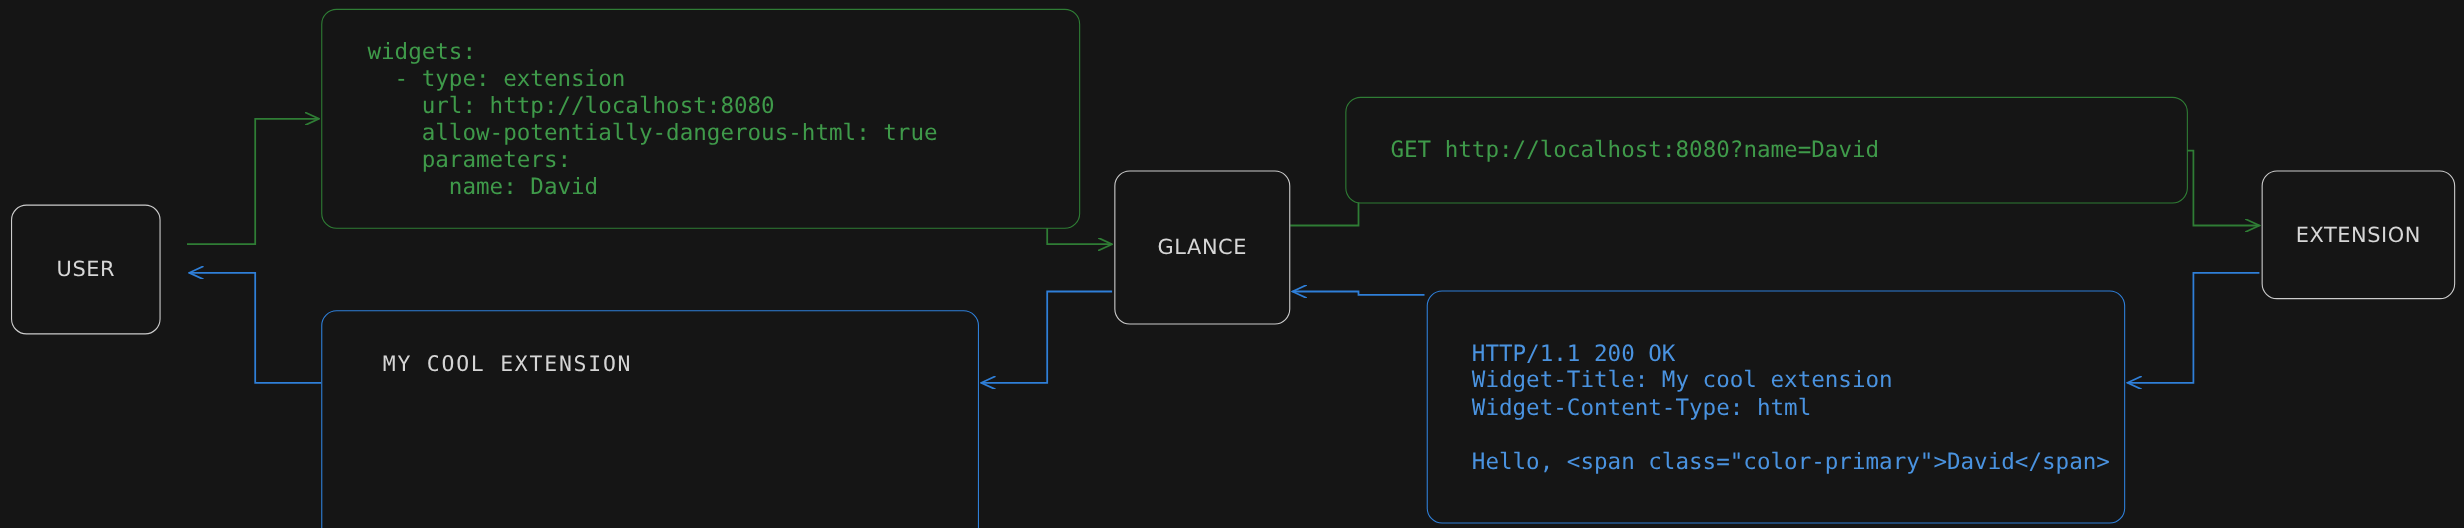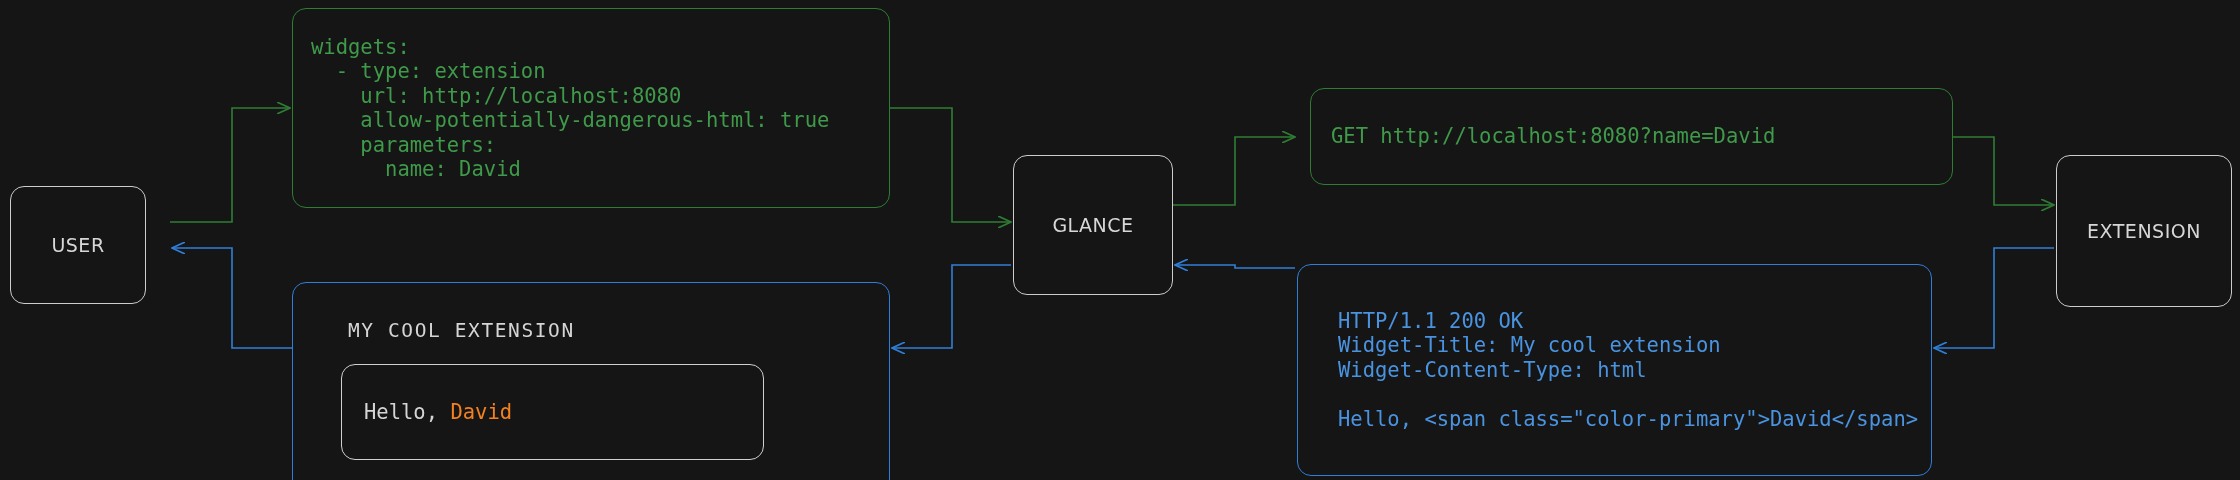--- a/index.html
+++ b/index.html
@@ -85,38 +85,38 @@
     top: 155px;
     width: 160px;
     height: 140px;
     align-items: center;
   }
   
   #node-extension {
     left: 2056px;
     top: 155px;
     width: 176px;
-    height: 152px;
+    height: 117px;
   }
 
   
   #box-config {
     left: 292px;
     top: 8px;
-    width: 598px;
+    width: 690px;
     height: 200px;
-    padding-left: 18px;
+    padding-left: 41px;
   }
   
   #box-request {
-    left: 1310px;
+    left: 1223px;
     top: 88px;
-    width: 643px;
+    width: 766px;
     height: 97px;
-    padding-left: 20px;
+    padding-left: 40px;
   }
   
   #box-response {
     left: 1297px;
     top: 228px;
     width: 635px;
     height: 212px;
     padding-left: 40px;
   }
   
@@ -215,18 +215,15 @@
   <div class="node node-blue" id="box-response">
     <pre class="code code-blue" style="margin:0">HTTP/1.1 200 OK
 Widget-Title: My cool extension
 Widget-Content-Type: html
 
 Hello, &lt;span class="color-primary"&gt;David&lt;/span&gt;</pre>
   </div>
 
   <div class="node node-blue" id="box-widget">
     <div class="widget-title">MY COOL EXTENSION</div>
-    <div class="widget-card">
-      <span class="widget-card-text"><span>Hello, </span><span class="accent-name">David</span></span>
-    </div>
   </div>
 
 </div>
 
 </body></html>

